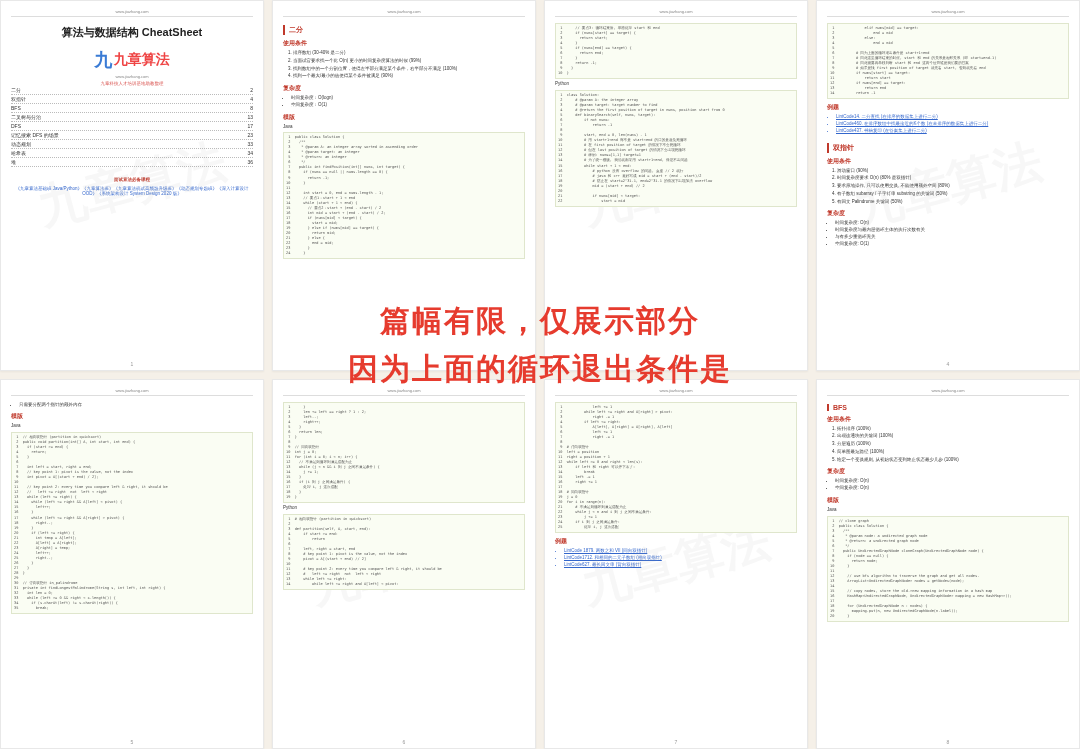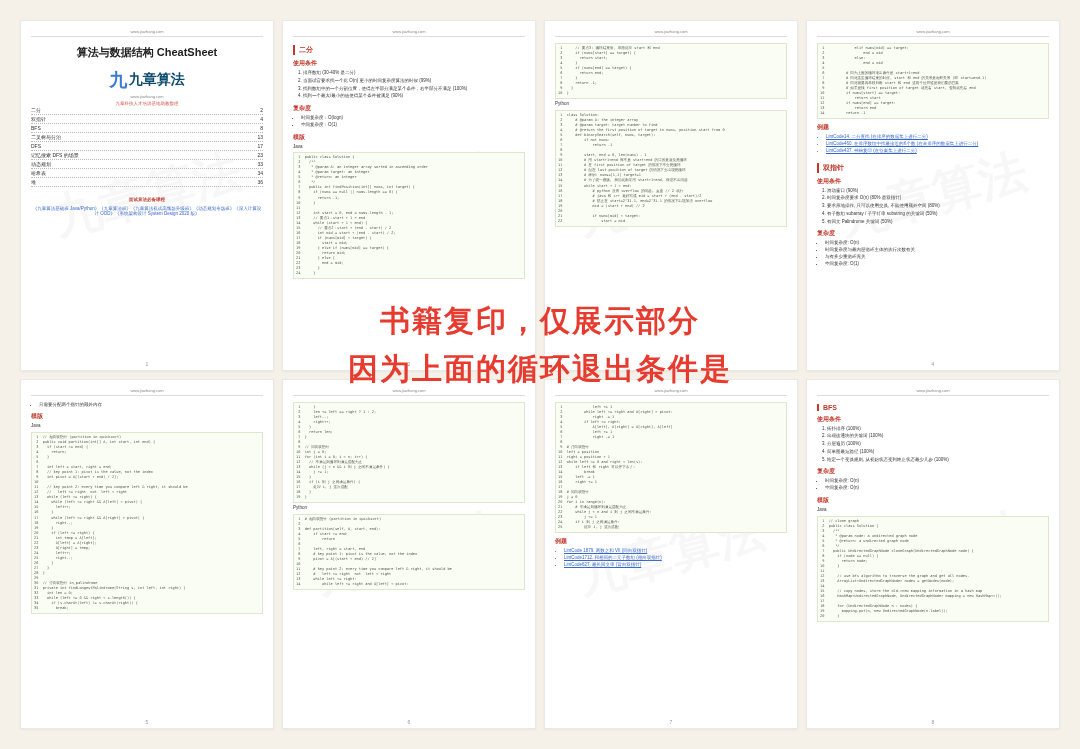--- a/index.html
+++ b/index.html
@@ -9,21 +9,21 @@
     width: 1080px;
     height: 749px;
     overflow: hidden;
     position: relative;
   }
   .grid {
     display: grid;
     grid-template-columns: repeat(4, 1fr);
     grid-template-rows: repeat(2, 1fr);
     gap: 8px;
-    padding: 20px;
+    padding: 0;
     width: 100%;
     height: 100%;
   }
   .page {
     background: #ffffff;
     border: 1px solid #e8e8e8;
     padding: 8px 10px;
     font-size: 5px;
     color: #333;
     position: relative;
@@ -38,21 +38,21 @@
     font-size: 48px;
     color: rgba(180,180,180,0.10);
     font-weight: 700;
     white-space: nowrap;
     pointer-events: none;
   }
   .hdr { text-align: center; font-size: 4px; color: #888; border-bottom: 1px solid #ddd; padding-bottom: 2px; margin-bottom: 6px; }
   .title-main { text-align: center; font-size: 11px; font-weight: 700; color: #222; margin: 8px 0 6px; }
   .logo-row { text-align: center; margin: 8px 0 2px; }
   .logo-mark { display: inline-block; color: #3a7bd5; font-size: 18px; font-weight: bold; vertical-align: middle; }
-  .logo-text { font-size: 14px; font-weight: 700; color: #0c4a6e; vertical-align: middle; }
+  .logo-text { font-size: 14px; font-weight: 700; color: #ef4444; vertical-align: middle; }
   .logo-sub { text-align: center; font-size: 4px; color: #888; }
   .logo-tag { text-align: center; font-size: 4.5px; color: #d9534f; margin-top: 2px; }
   .toc-title { text-align: center; font-size: 10px; font-weight: 700; margin: 14px 0 8px; }
   .toc-list { font-size: 5px; }
   .toc-row { display: flex; justify-content: space-between; border-bottom: 1px dotted #bbb; padding: 1px 0; }
   .sec-red { font-size: 7px; font-weight: 700; color: #c0392b; margin: 8px 0 4px; border-left: 2px solid #c0392b; padding-left: 4px; }
   .sec-sub { font-size: 6px; font-weight: 700; color: #c0392b; margin: 4px 0 2px; }
   .para, .li { font-size: 4.5px; line-height: 1.5; margin: 1px 0; }
   .ol { padding-left: 10px; }
   .codebox { border: 1px solid #dfe6cc; background: #fafdf3; font-family: Consolas, monospace; font-size: 3.6px; line-height: 1.4; padding: 2px; margin: 2px 0; white-space: pre; overflow: hidden; color: #555; position: relative; }
@@ -425,15 +425,15 @@
 18      for (UndirectedGraphNode n : nodes) {
 19        mapping.put(n, new UndirectedGraphNode(n.label));
 20      }
 </div>
     <div class="footer-num">8</div>
   </div>
 
 </div>
 
 <div class="overlay">
-  <div>书籍复印，仅展示部分</div>
+  <div>篇幅有限，仅展示部分</div>
   <div>因为上面的循环退出条件是</div>
 </div>
 
 </body></html>

